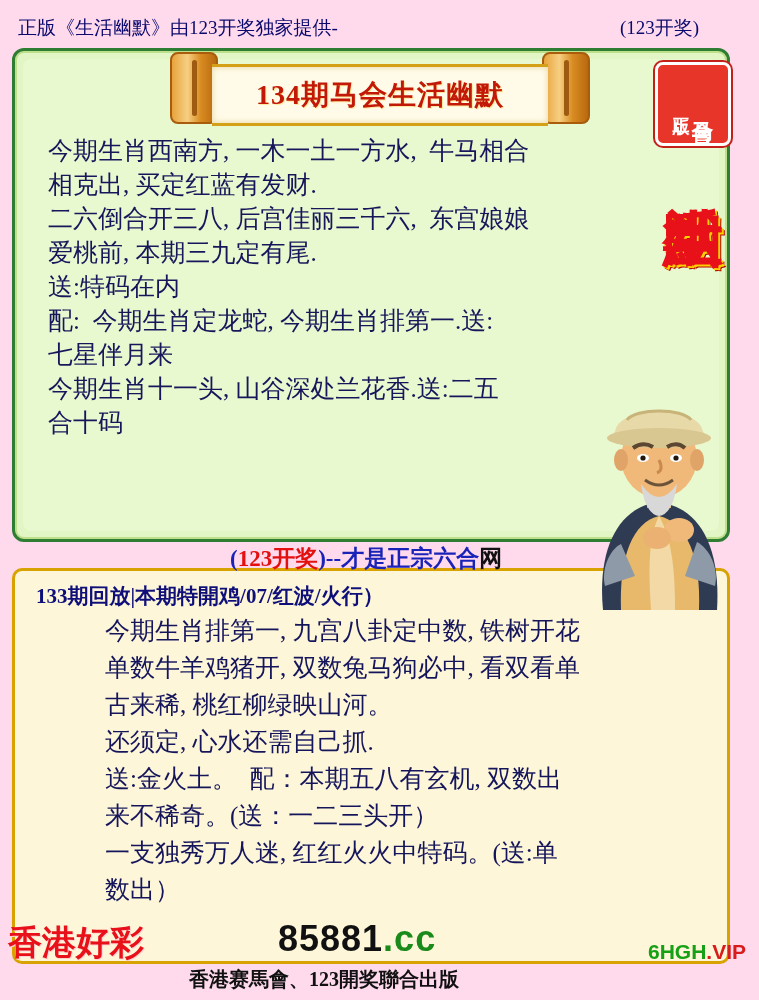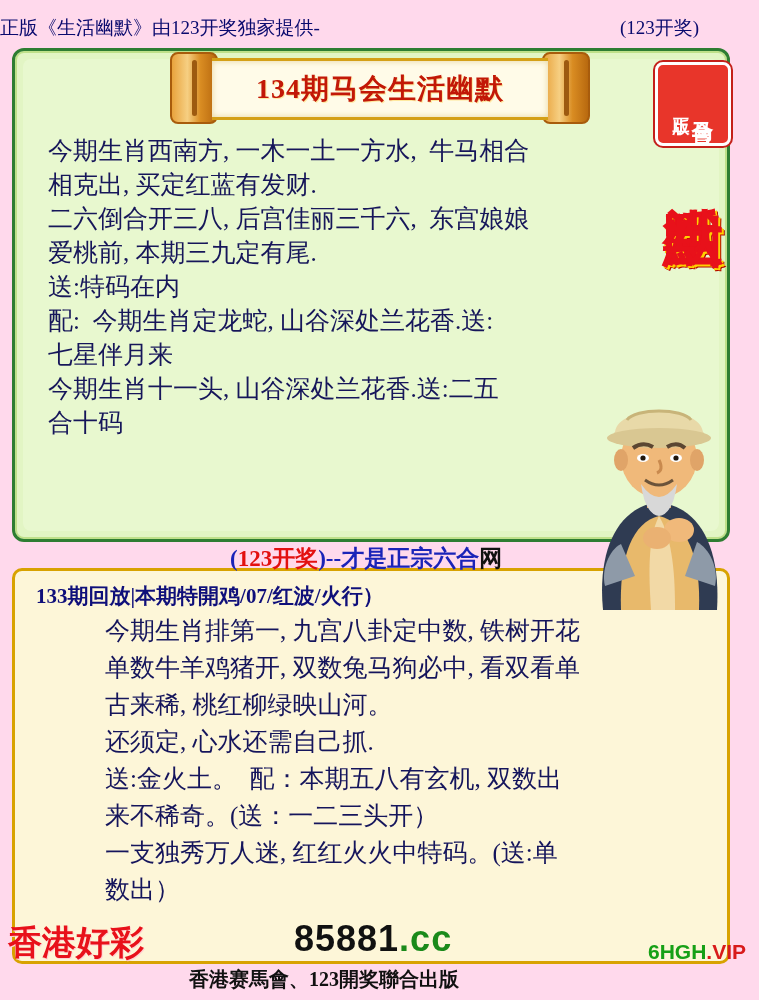--- a/index.html
+++ b/index.html
@@ -23,20 +23,21 @@
   .top-bar {
     position: absolute;
     top: 14px;
     left: 0;
     width: 759px;
     height: 28px;
     display: flex;
     align-items: center;
   }
   .top-left {
+    margin-left: 18px;
     font-size: 19px;
     color: #0a0a6e;
     font-family: "Liberation Serif", serif;
     white-space: nowrap;
     letter-spacing: 0px;
   }
   .top-right {
     position: absolute;
     left: 620px;
     font-size: 19px;
@@ -70,21 +71,21 @@
     position: absolute;
     left: 170px;
     top: 52px;
     width: 420px;
     height: 70px;
     z-index: 6;
   }
   .scroll-body {
     position: absolute;
     left: 42px;
-    top: 6px;
+    top: 12px;
     width: 336px;
     height: 56px;
     background: #fffbe8;
     border-top: 3px solid #d4a017;
     border-bottom: 3px solid #d4a017;
     box-shadow: inset 0 0 6px rgba(180,140,20,.35);
     display: flex;
     align-items: center;
     justify-content: center;
   }
@@ -244,21 +245,21 @@
     font-family: "Liberation Serif", serif;
     font-weight: bold;
     font-size: 34px;
     color: #e8111a;
     text-shadow: 1px 1px 0 #ffd3d3;
     white-space: nowrap;
     z-index: 9;
   }
   .wm-mid {
     position: absolute;
-    left: 294px;
+    left: 278px;
     top: 918px;
     font-family: "Liberation Sans", sans-serif;
     font-weight: bold;
     font-size: 36px;
     color: #111;
     letter-spacing: 1px;
     white-space: nowrap;
     z-index: 9;
   }
   .wm-mid .cc { color: #1a8a1a; }
@@ -317,21 +318,21 @@
   </div>
 
   <div class="vtitle">生活幽默</div>
 
   <div class="poem">
     <div>今期生肖西南方, 一木一土一方水,  牛马相合</div>
     <div>相克出, 买定红蓝有发财.</div>
     <div>二六倒合开三八, 后宫佳丽三千六,  东宫娘娘</div>
     <div>爱桃前, 本期三九定有尾.</div>
     <div>送:特码在内</div>
-    <div>配:  今期生肖定龙蛇, 山谷深处兰花香.送:</div>
+    <div>配:  今期生肖定龙蛇, 今期生肖排第一.送:</div>
     <div>七星伴月来</div>
     <div>今期生肖十一头, 山谷深处兰花香.送:二五</div>
     <div>合十码</div>
   </div>
 
   <div class="oldman">
     <svg viewBox="0 0 165 230" width="165" height="230" aria-hidden="true">
 
       <path d="M28 230 C22 168 44 128 82 122 C124 126 146 166 142 230 Z" fill="#2f3b52"></path>
       <path d="M46 230 C44 176 58 142 84 136 C112 142 126 178 124 230 Z" fill="#e8b96b"></path>

